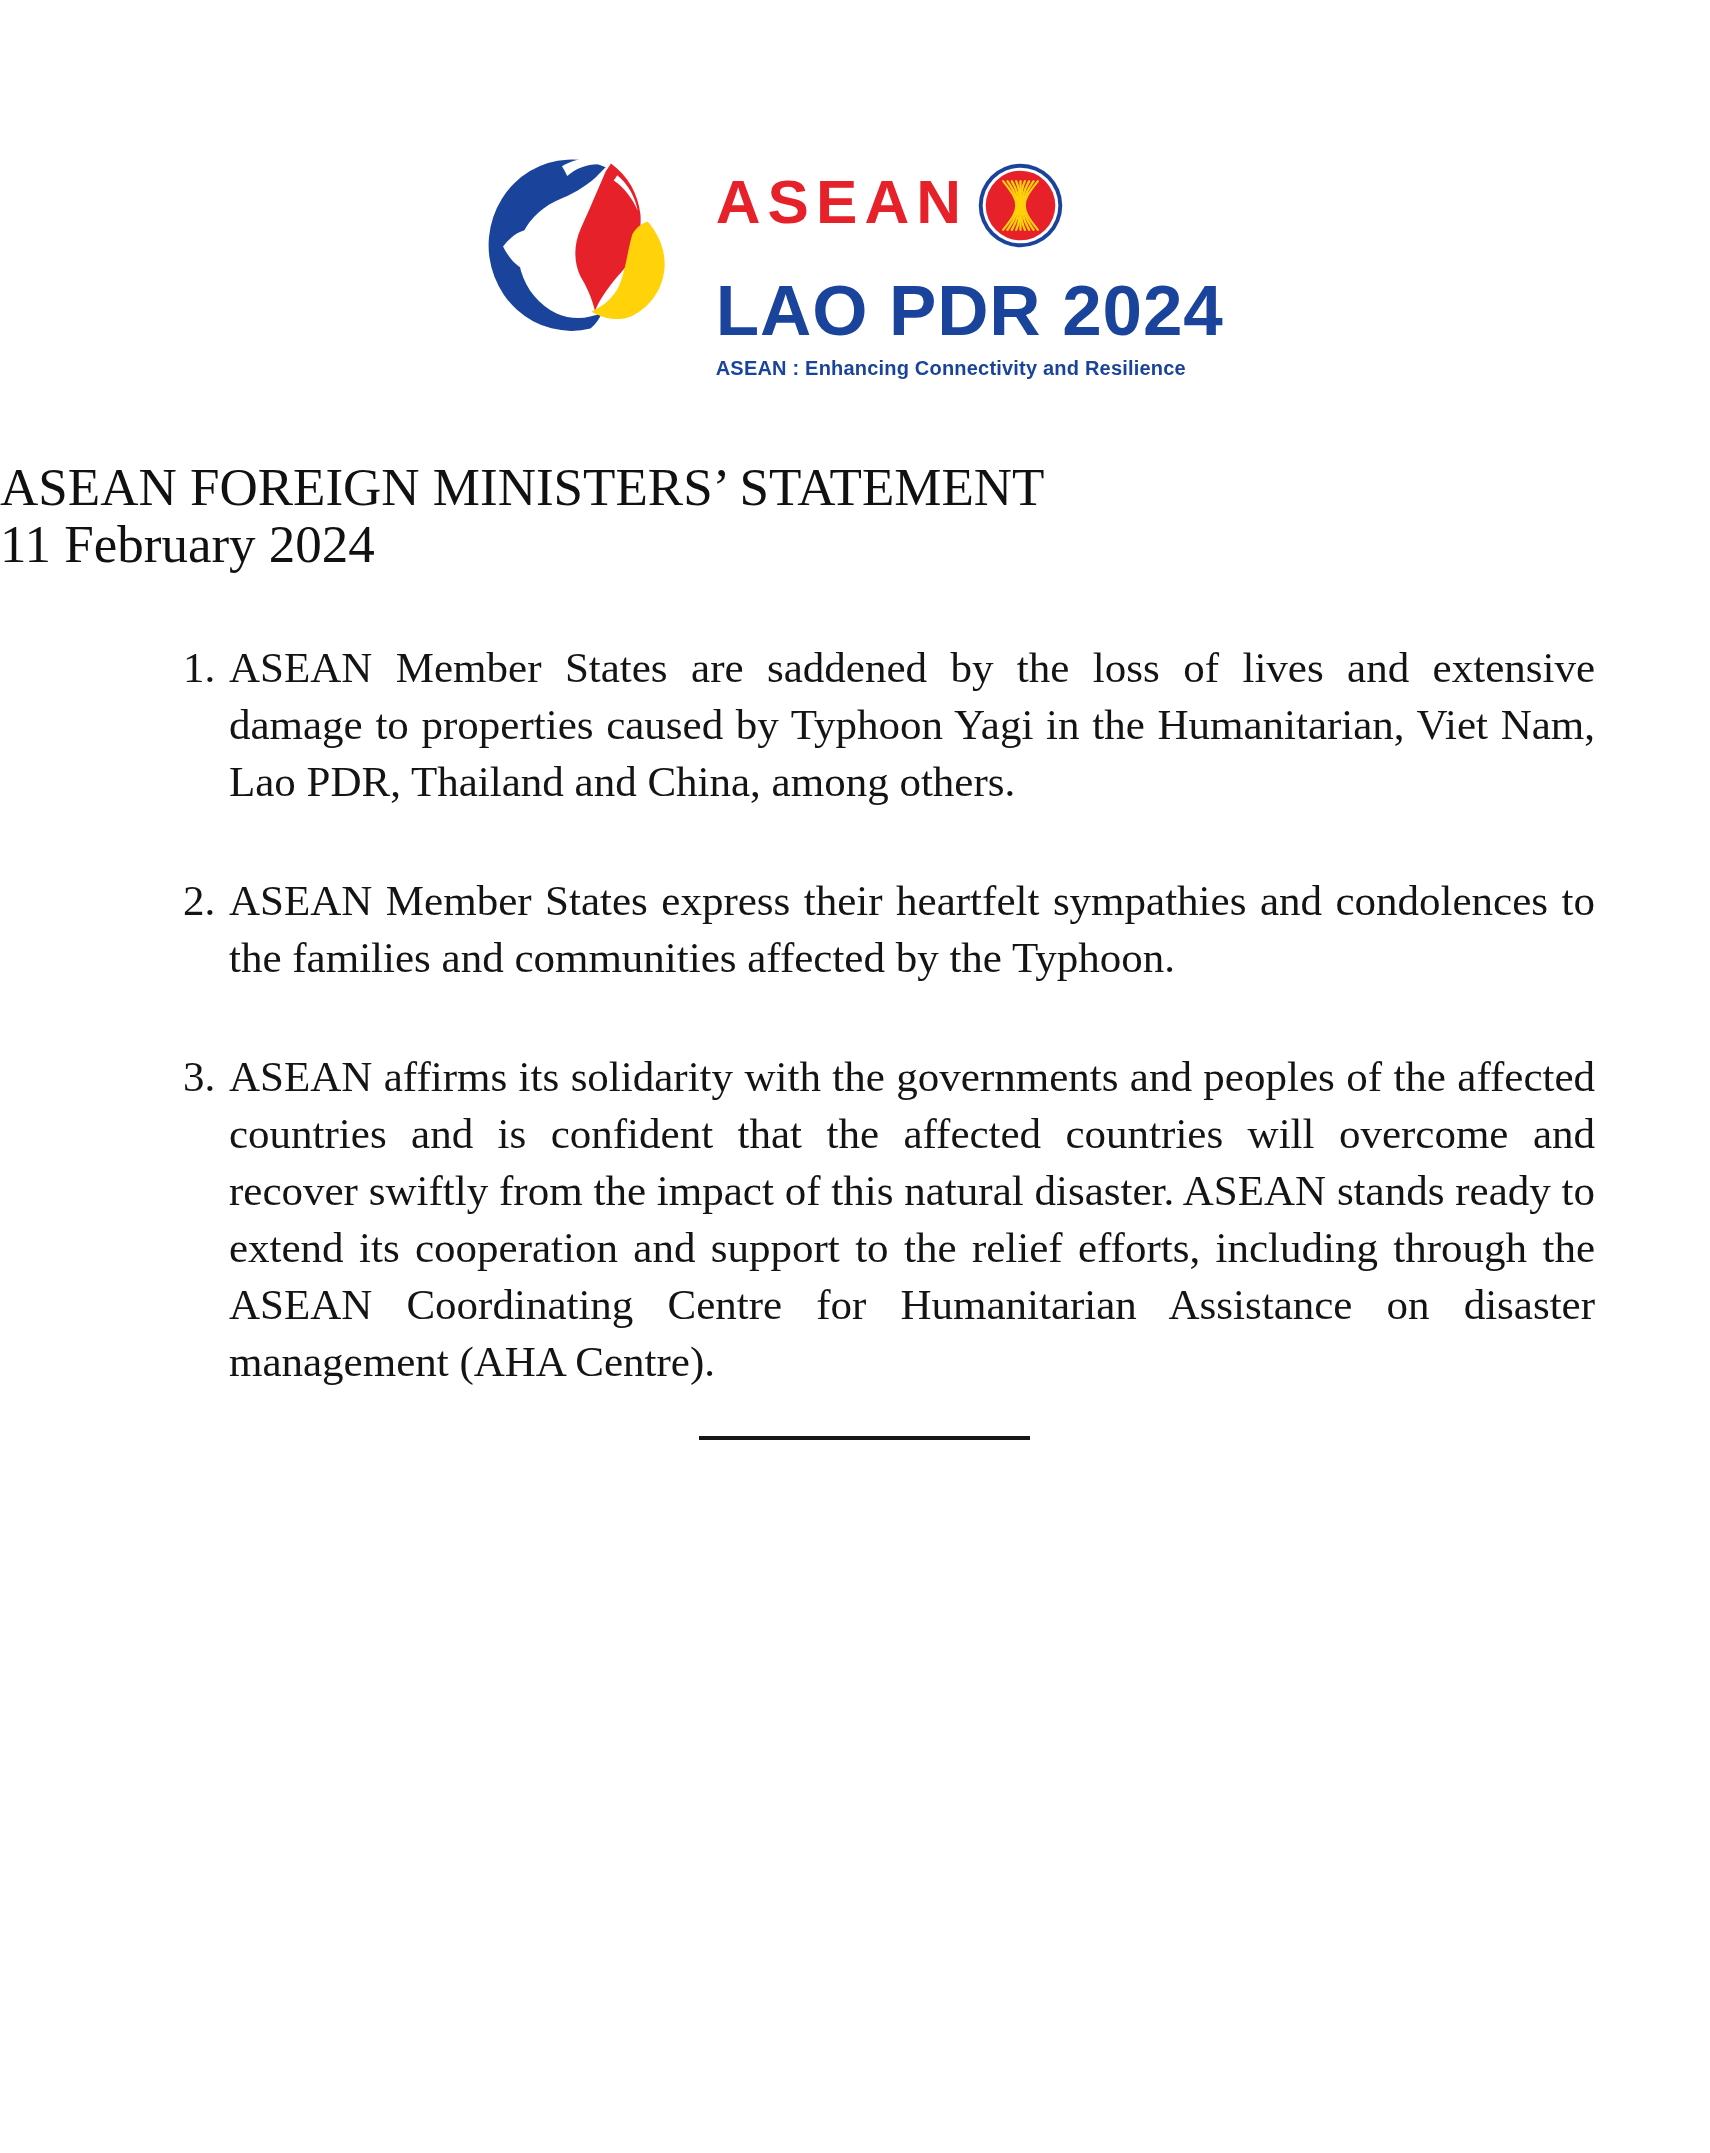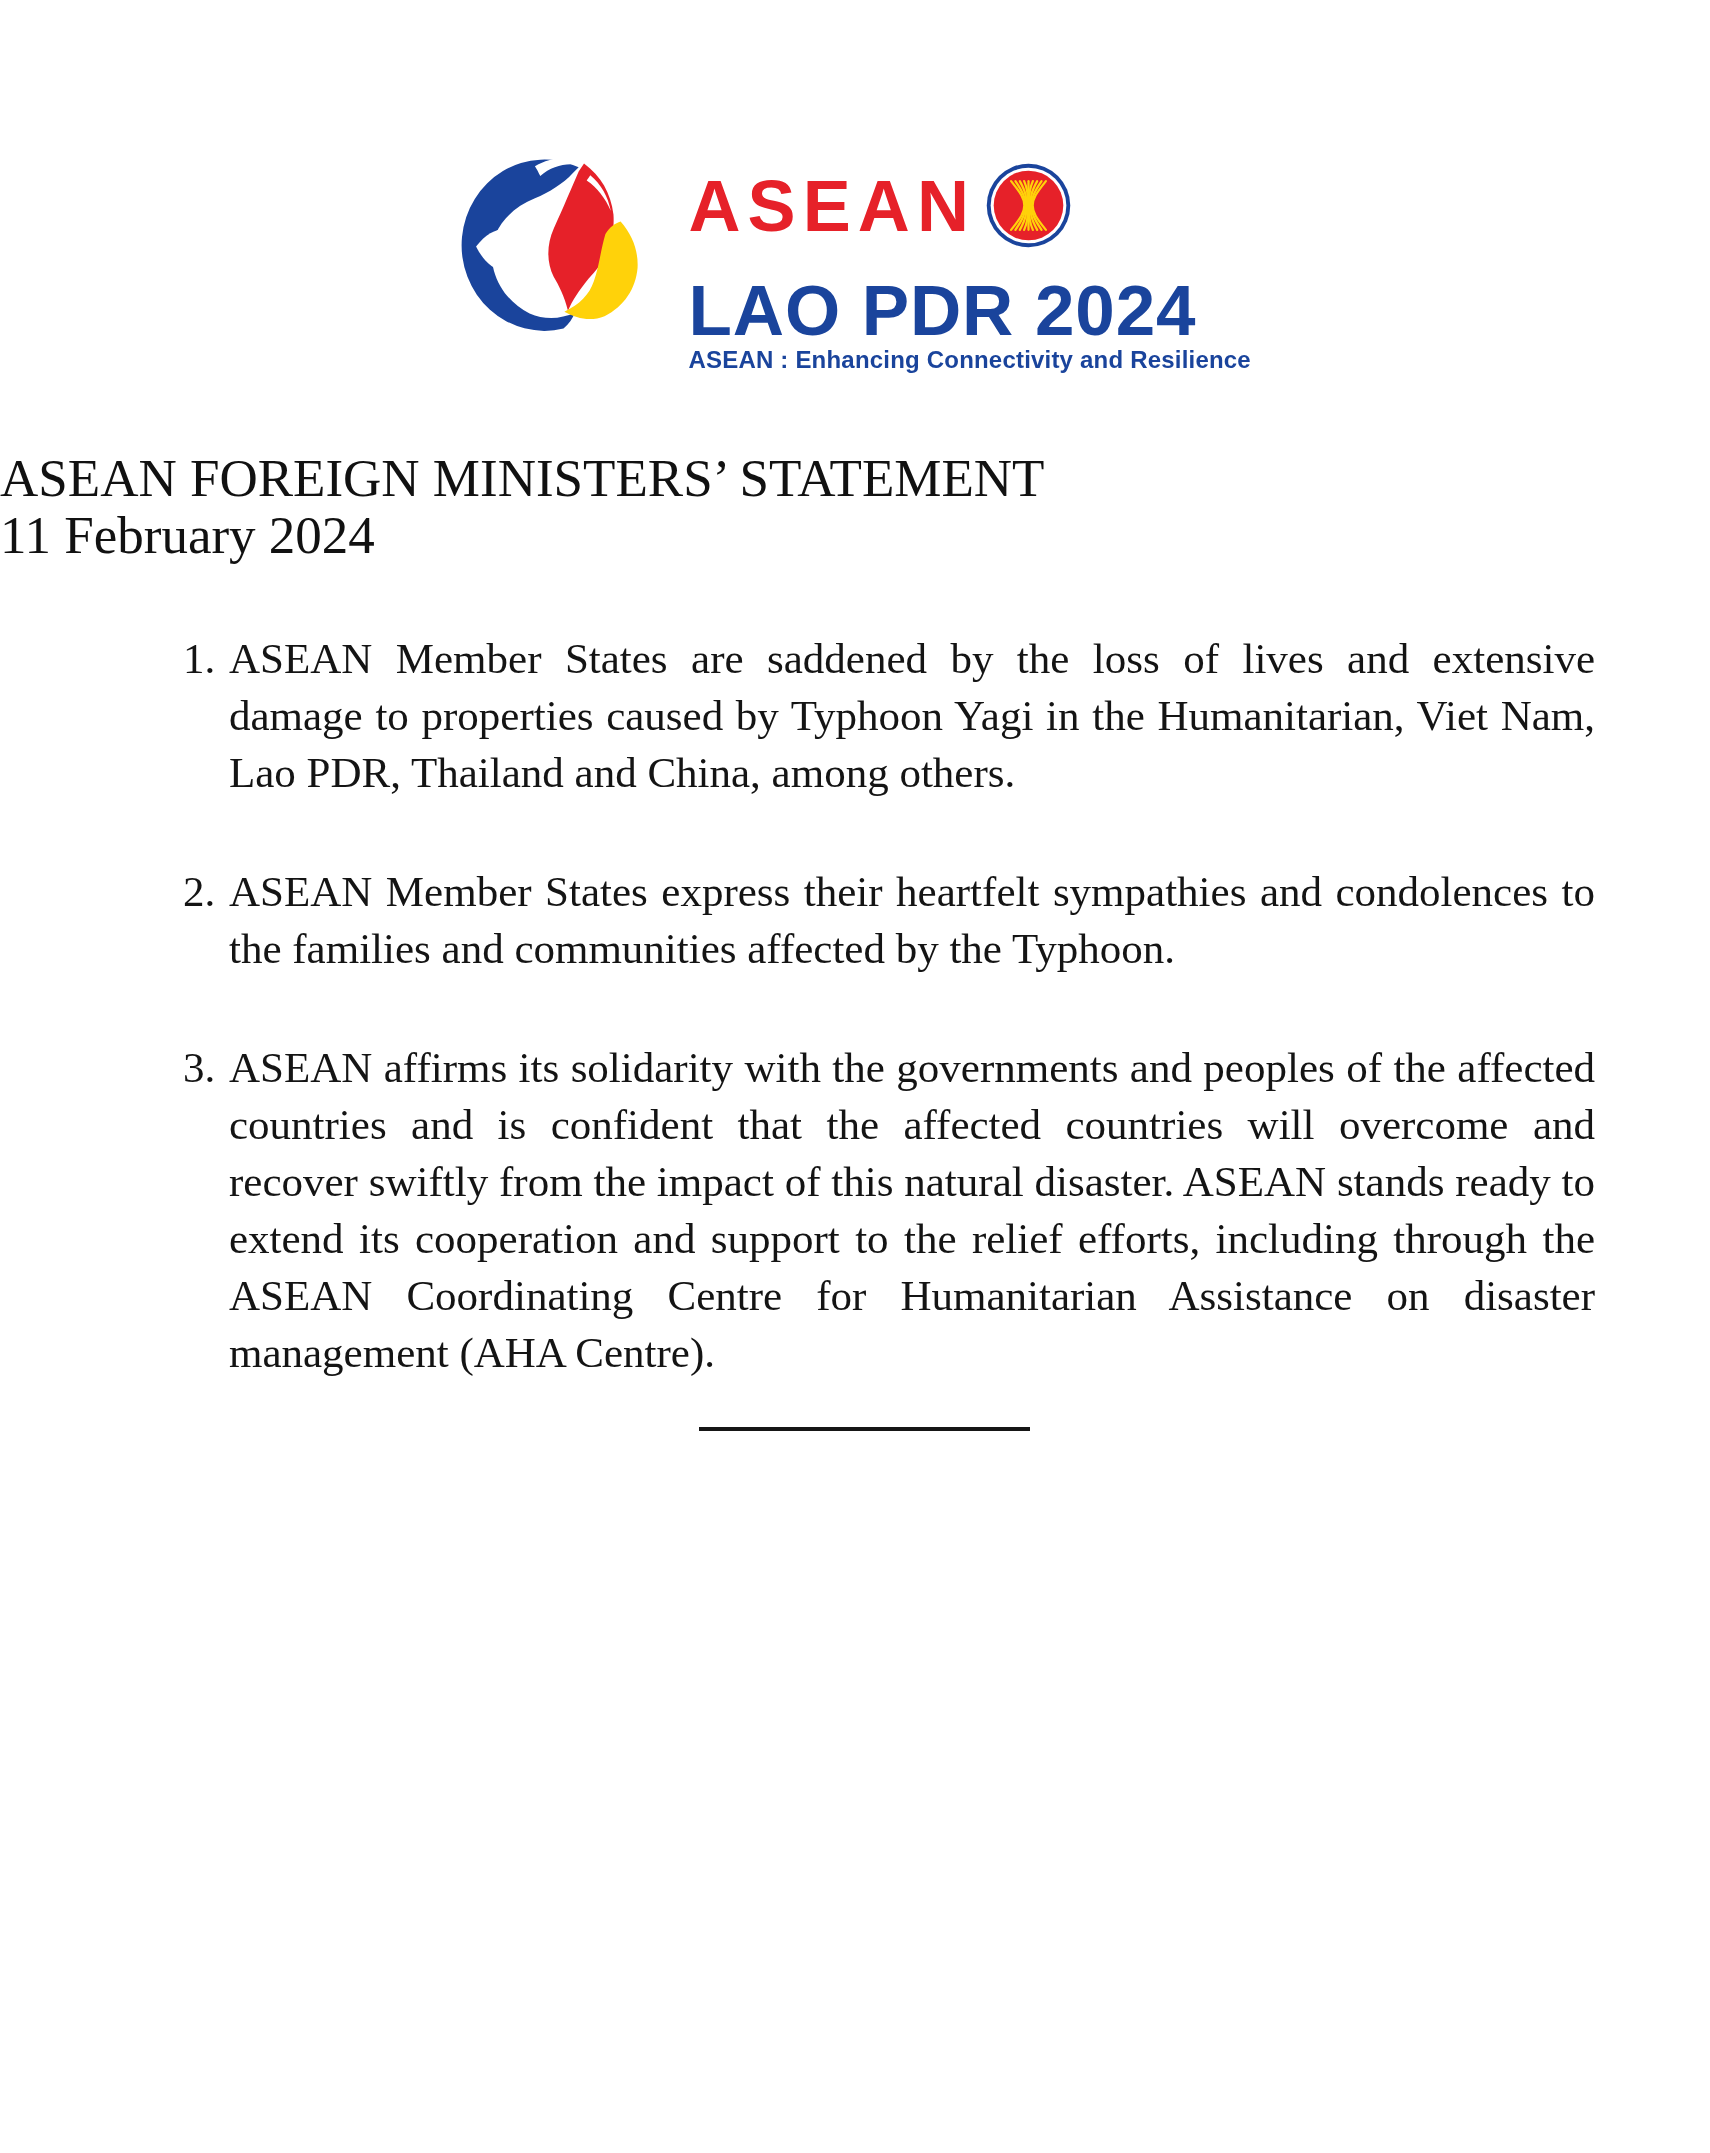--- a/index.html
+++ b/index.html
@@ -34,21 +34,21 @@
     flex-direction: column;
     margin-top: 30px;
     font-family: "Liberation Sans", sans-serif;
   }
   .wordmark-row {
     display: flex;
     align-items: flex-start;
   }
   .wordmark {
     font-weight: bold;
-    font-size: 72px;
+    font-size: 62px;
     line-height: 0.92;
     letter-spacing: 7.1px;
     color: #e62129;
     text-align: center;
   }
   .emblem {
     width: 87px;
     height: 87px;
     margin-left: 9px;
     margin-top: -10.7px;
@@ -57,24 +57,25 @@
   .event-line {
     font-weight: bold;
     font-size: 71px;
     line-height: 1;
     letter-spacing: 0.9px;
     color: #1a449c;
     margin-top: 26px;
   }
   .tagline-line {
     font-weight: bold;
-    font-size: 24px;
+    font-size: 20px;
     line-height: 27px;
     letter-spacing: 0.2px;
     color: #1a449c;
+    margin-top: 9px;
   }
 
   
   .title-block {
     margin-top: 77px;
     text-align: left;
     font-size: 53px;
     line-height: 57px;
     color: #111111;
   }

